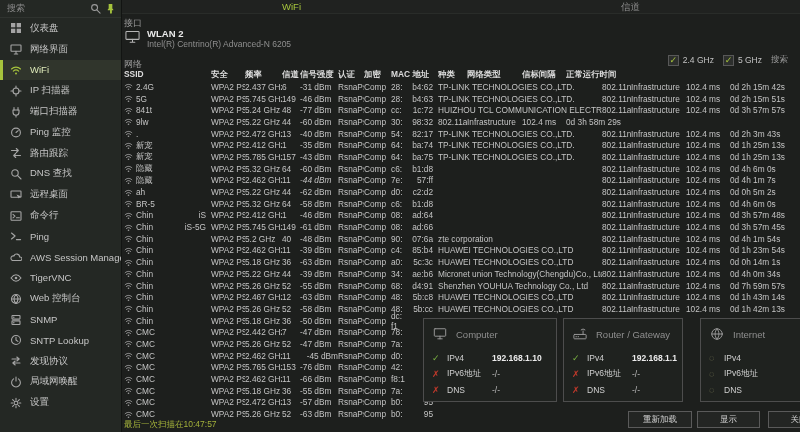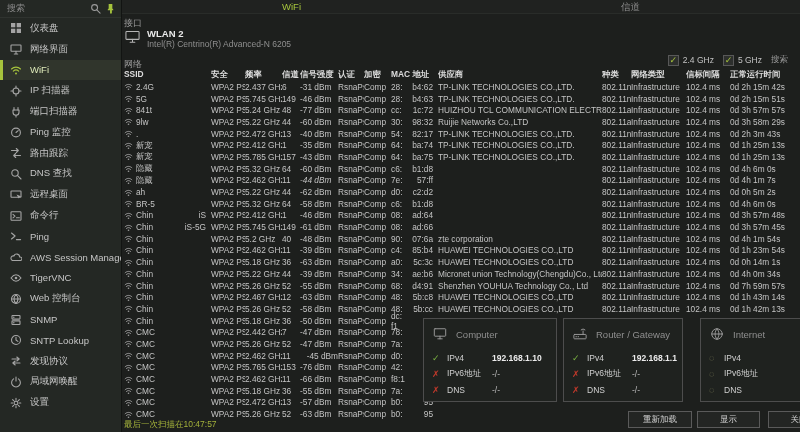--- a/index.html
+++ b/index.html
@@ -298,21 +298,20 @@
 
     <div class="thead" id="thead">
         <span style="width: 87px;">SSID</span>
         <span style="width: 34px;">安全</span>
         <span style="width: 37px;">频率</span>
         <span style="width: 18px;">信道</span>
         <span style="width: 38px;">信号强度</span>
         <span style="width: 26px;">认证</span>
         <span style="width: 27px;">加密</span>
         <span style="width: 47px;">MAC 地址</span>
-        <span style="width: 164px;">供应商</span>
         <span style="width: 29px;">种类</span>
         <span style="width: 55px;">网络类型</span>
         <span style="width: 44px;">信标间隔</span>
         <span style="width: 72px;">正常运行时间</span>
       </div>
     <div class="tbody" id="tbody">
         <div class="trow">
           <span class="tcell row-ico" style="width: 12px;">
             <svg viewBox="0 0 12 12" width="9" height="9" fill="none" stroke="currentColor" stroke-width="1.3" stroke-linecap="round">
               <path d="M1.5 5C4 2.5 8 2.5 10.5 5"></path>
@@ -399,21 +398,20 @@
           <span class="tcell" style="width: 34px;">WPA2 PSK</span>
           <span class="tcell" style="width: 37px;">5.22 GHz</span>
           <span class="tcell" style="width: 18px;">44</span>
           <span class="tcell" style="width: 38px;">-60 dBm</span>
           <span class="tcell" style="width: 26px;">RsnaPsk</span>
           <span class="tcell" style="width: 27px;">Comp</span>
           <span class="tcell split" style="width: 47px;">
             <span>30:</span>
             <span>98:32</span>
           </span>
-          <span class="tcell" style="width: 164px;">Ruijie Networks Co.,LTD</span>
           <span class="tcell" style="width: 29px;">802.11ac</span>
           <span class="tcell" style="width: 55px;">Infrastructure</span>
           <span class="tcell" style="width: 44px;">102.4 ms</span>
           <span class="tcell" style="width: 72px;">0d 3h 58m 29s</span>
         </div>
         <div class="trow">
           <span class="tcell row-ico" style="width: 12px;">
             <svg viewBox="0 0 12 12" width="9" height="9" fill="none" stroke="currentColor" stroke-width="1.3" stroke-linecap="round">
               <path d="M1.5 5C4 2.5 8 2.5 10.5 5"></path>
               <path d="M3.3 7.2C4.9 5.7 7.1 5.7 8.7 7.2"></path>

